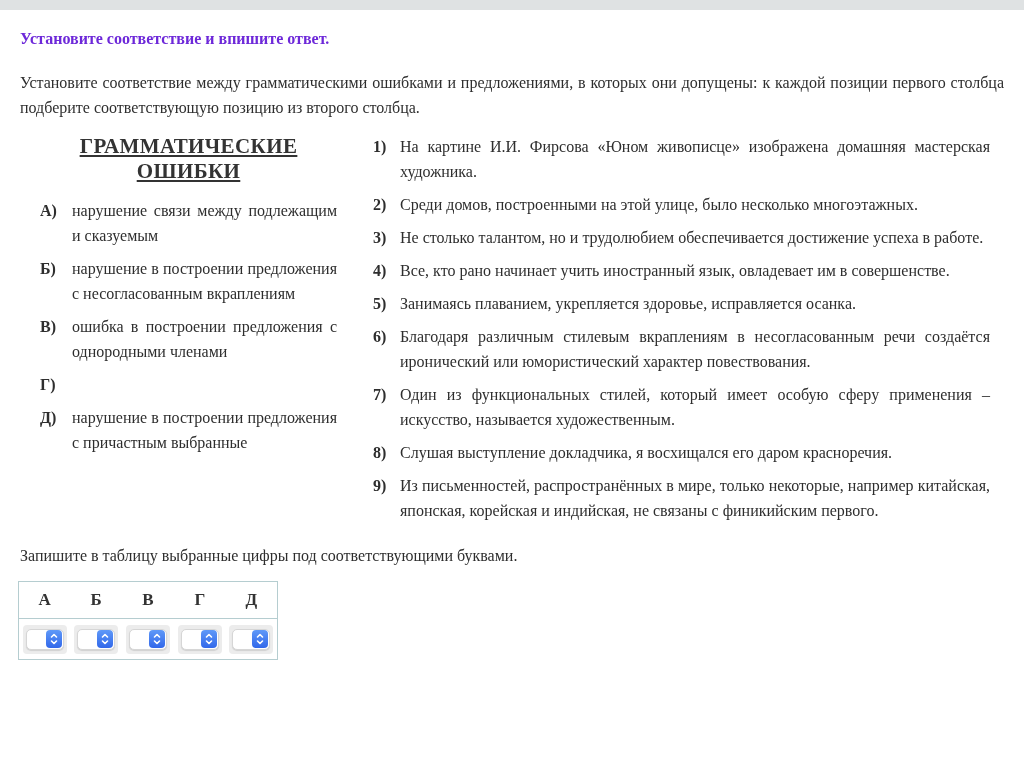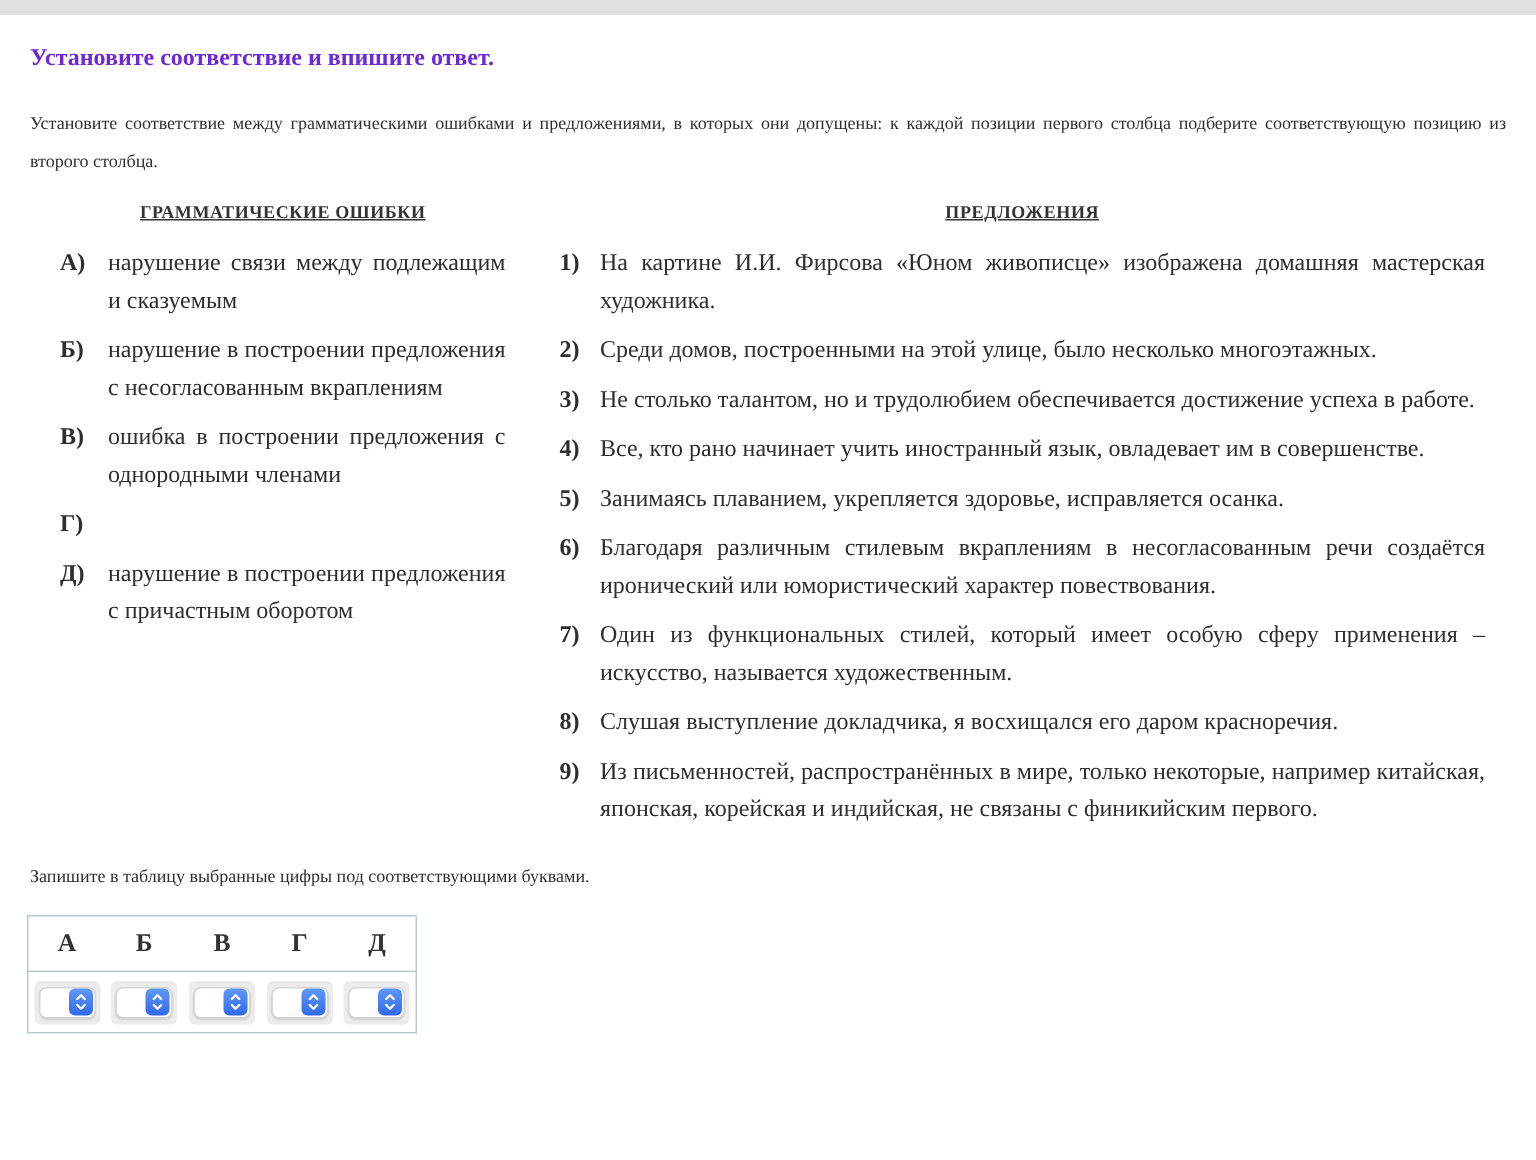--- a/index.html
+++ b/index.html
@@ -17,53 +17,53 @@
     background: #dfe2e3;
   }
   .title {
     margin: 20px 20px 0 20px;
     font-size: 16px;
     font-weight: bold;
     color: #6d28d9;
   }
   .intro {
     margin: 22px 20px 0 20px;
-    font-size: 12px;
+    font-size: 16px;
     line-height: 25px;
     text-align: justify;
     color: #2e2e2e;
   }
   .columns {
     display: flex;
     margin: 14px 34px 0 40px;
   }
   .col-left { width: 297px; flex: 0 0 297px; }
   .col-right { flex: 1; margin-left: 36px; }
   .col-header {
     text-align: center;
-    font-size: 12px;
+    font-size: 21px;
     font-weight: bold;
     text-decoration: underline;
     letter-spacing: 0.4px;
     margin-bottom: 14px;
     color: #333333;
   }
   .item {
     display: flex;
     font-size: 16px;
     line-height: 25px;
     margin-bottom: 8px;
   }
   .item-label { font-weight: bold; }
   .col-left .item-label { flex: 0 0 32px; }
   .col-right .item-label { flex: 0 0 27px; }
   .item-text { flex: 1; text-align: justify; }
   .instruction {
     margin: 12px 20px 0 20px;
-    font-size: 12px;
+    font-size: 16px;
     line-height: 25px;
   }
   table.answer-table {
     margin: 13px 0 0 18px;
     width: 260px;
     border-collapse: collapse;
     table-layout: fixed;
     border: 1px solid #b5cdd0;
   }
   table.answer-table th {
@@ -137,26 +137,25 @@
     </div>
     <div class="item">
       <span class="item-label">В)</span>
       <span class="item-text">ошибка в построении предложения с однородными членами</span>
     </div>
     <div class="item">
       <span class="item-label">Г)</span>
     </div>
     <div class="item">
       <span class="item-label">Д)</span>
-      <span class="item-text">нарушение в построении предложения с причастным оборотом</span>
+      <span class="item-text">нарушение в построении предложения с причастным выбранные</span>
     </div>
   </div>
 
   <div class="col-right">
-    <div class="col-header">ПРЕДЛОЖЕНИЯ</div>
 
     <div class="item">
       <span class="item-label">1)</span>
       <span class="item-text">На картине И.И. Фирсова «Юном живописце» изображена домашняя мастерская художника.</span>
     </div>
     <div class="item">
       <span class="item-label">2)</span>
       <span class="item-text">Среди домов, построенными на этой улице, было несколько многоэтажных.</span>
     </div>
     <div class="item">

